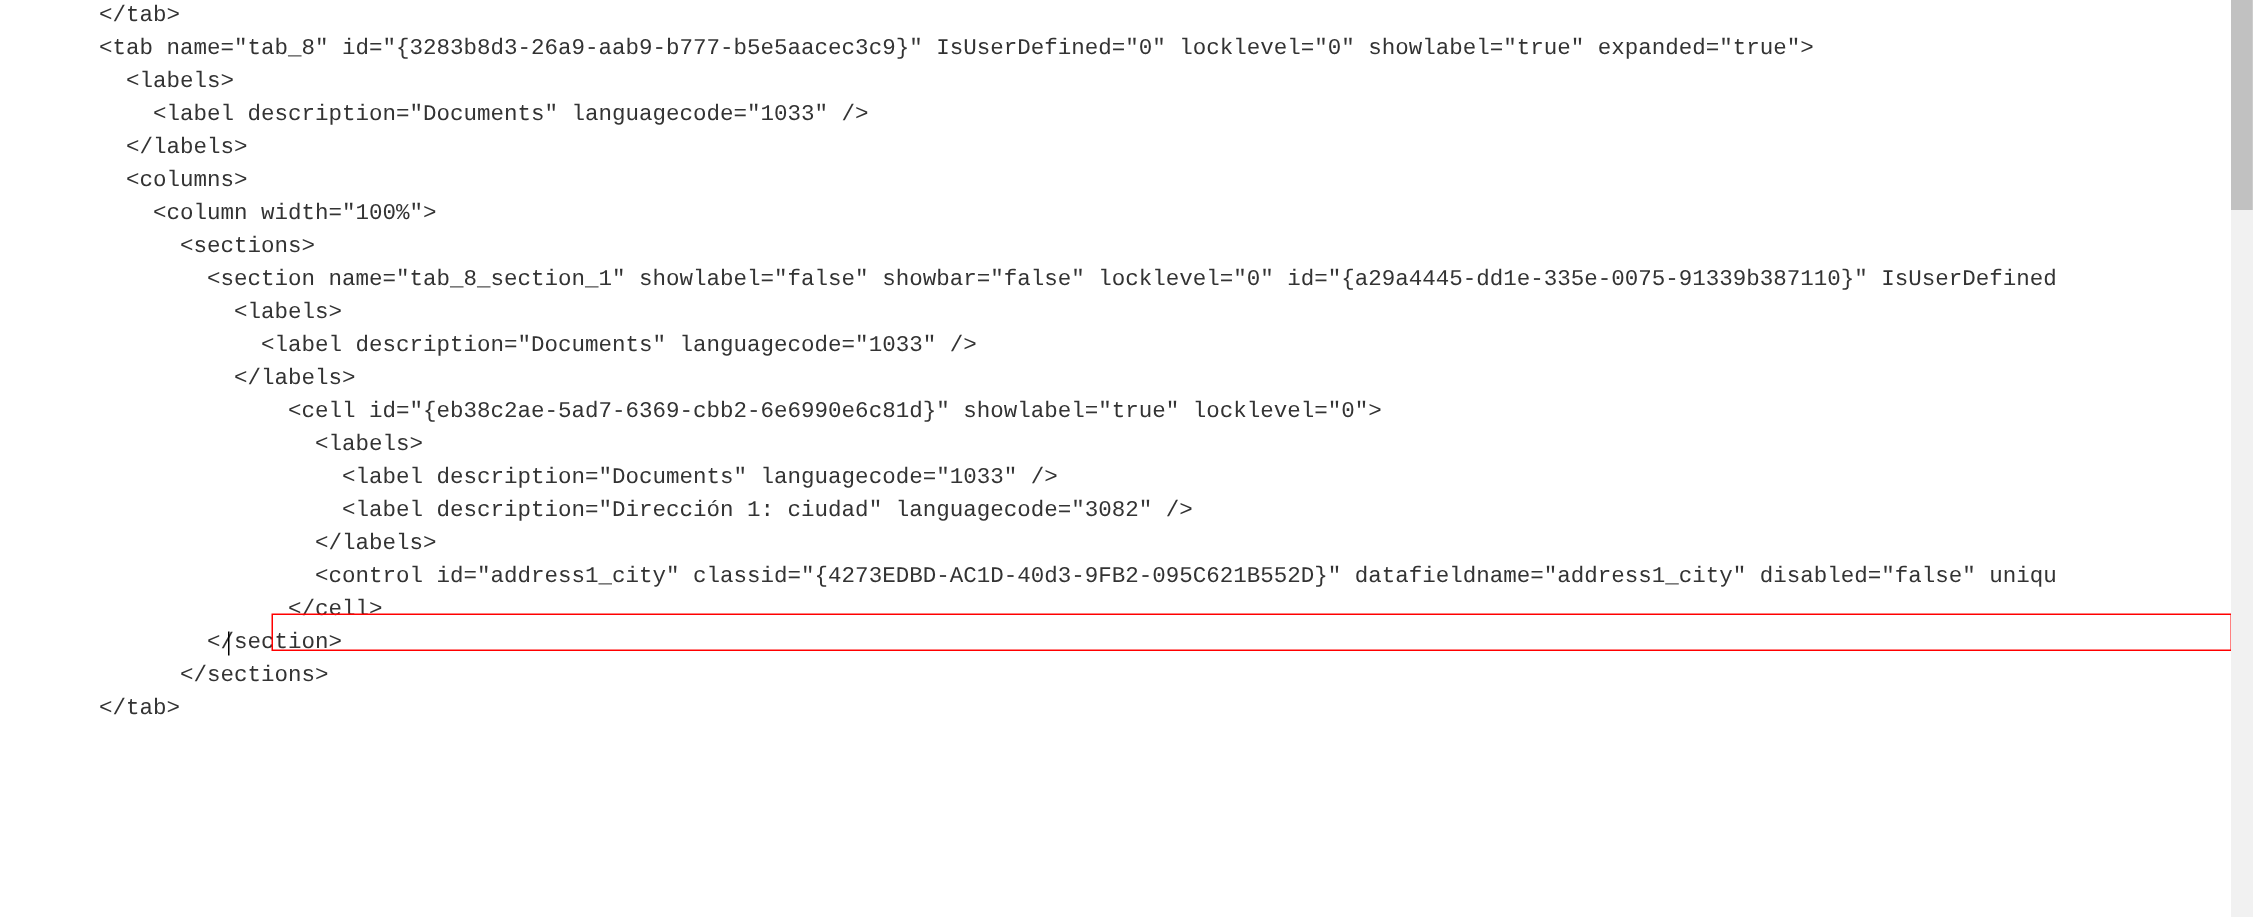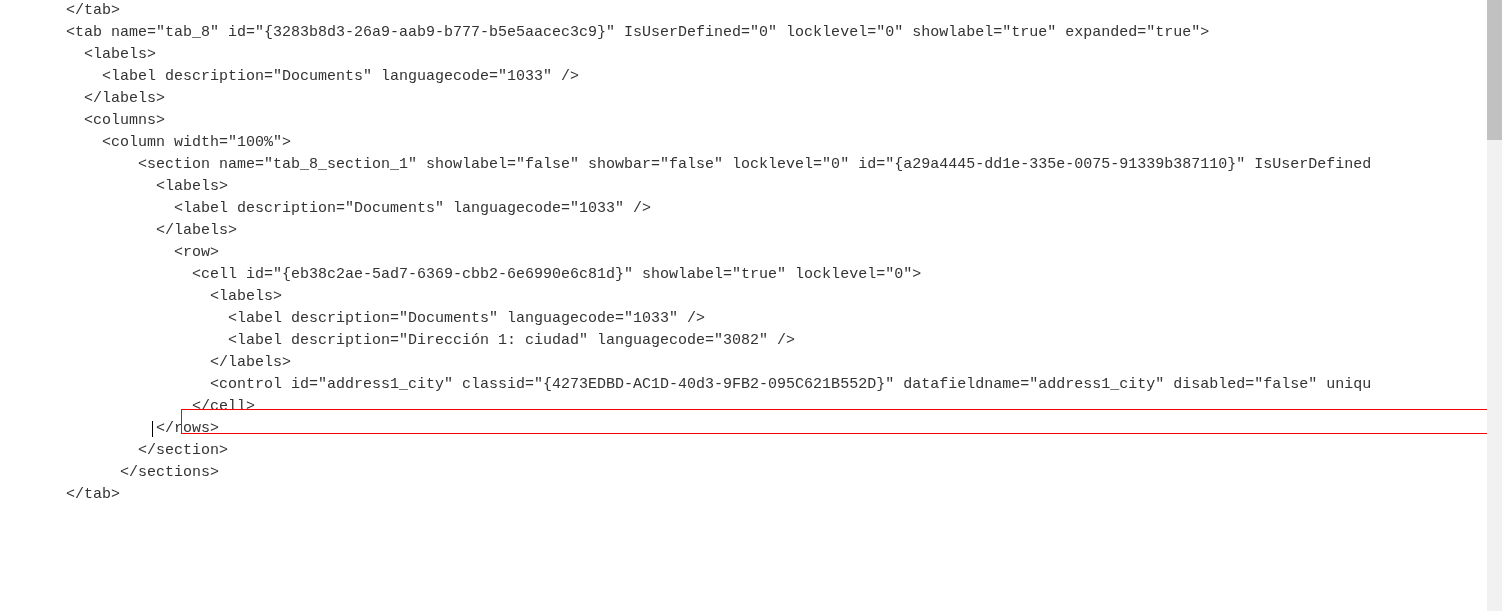--- a/index.html
+++ b/index.html
@@ -47,33 +47,32 @@
 <body>
 
 <div class="code-container" id="code">
     <div class="line">&lt;/tab&gt;</div>
     <div class="line">&lt;tab name="tab_8" id="{3283b8d3-26a9-aab9-b777-b5e5aacec3c9}" IsUserDefined="0" locklevel="0" showlabel="true" expanded="true"&gt;</div>
     <div class="line">  &lt;labels&gt;</div>
     <div class="line">    &lt;label description="Documents" languagecode="1033" /&gt;</div>
     <div class="line">  &lt;/labels&gt;</div>
     <div class="line">  &lt;columns&gt;</div>
     <div class="line">    &lt;column width="100%"&gt;</div>
+    <div class="line">      &lt;sections&gt;</div>
     <div class="line">        &lt;section name="tab_8_section_1" showlabel="false" showbar="false" locklevel="0" id="{a29a4445-dd1e-335e-0075-91339b387110}" IsUserDefined</div>
     <div class="line">          &lt;labels&gt;</div>
     <div class="line">            &lt;label description="Documents" languagecode="1033" /&gt;</div>
     <div class="line">          &lt;/labels&gt;</div>
-    <div class="line">            &lt;row&gt;</div>
     <div class="line">              &lt;cell id="{eb38c2ae-5ad7-6369-cbb2-6e6990e6c81d}" showlabel="true" locklevel="0"&gt;</div>
     <div class="line">                &lt;labels&gt;</div>
     <div class="line">                  &lt;label description="Documents" languagecode="1033" /&gt;</div>
     <div class="line">                  &lt;label description="Dirección 1: ciudad" languagecode="3082" /&gt;</div>
     <div class="line">                &lt;/labels&gt;</div>
     <div class="line">                &lt;control id="address1_city" classid="{4273EDBD-AC1D-40d3-9FB2-095C621B552D}" datafieldname="address1_city" disabled="false" uniqu</div>
     <div class="line">              &lt;/cell&gt;</div>
-    <div class="line">          &lt;/rows&gt;</div>
     <div class="line">        &lt;/section&gt;</div>
     <div class="line">      &lt;/sections&gt;</div>
     <div class="line">&lt;/tab&gt;</div>
     <div style="position: absolute; left: 152px; top: 421px; width: 1px; height: 16px; background: rgb(0, 0, 0);"></div>
   </div>
 
 <div class="highlight-box" id="hl" style="left: 181px; top: 409px; width: 1305px; height: 23px;"></div>
 
 <div class="scrollbar-v">
   <div class="scrollbar-thumb"></div>

